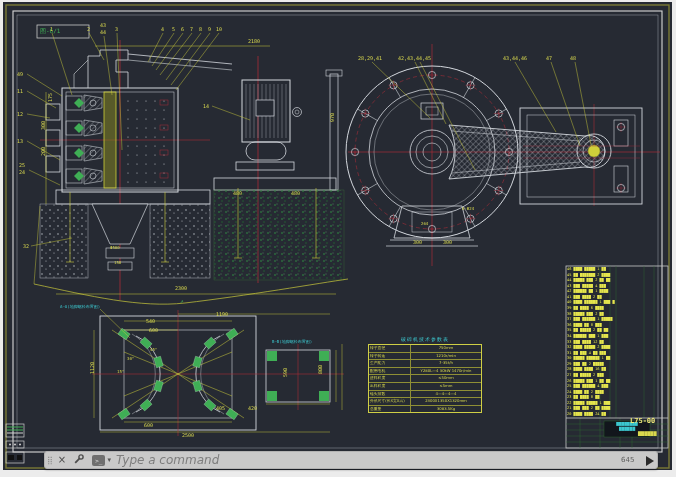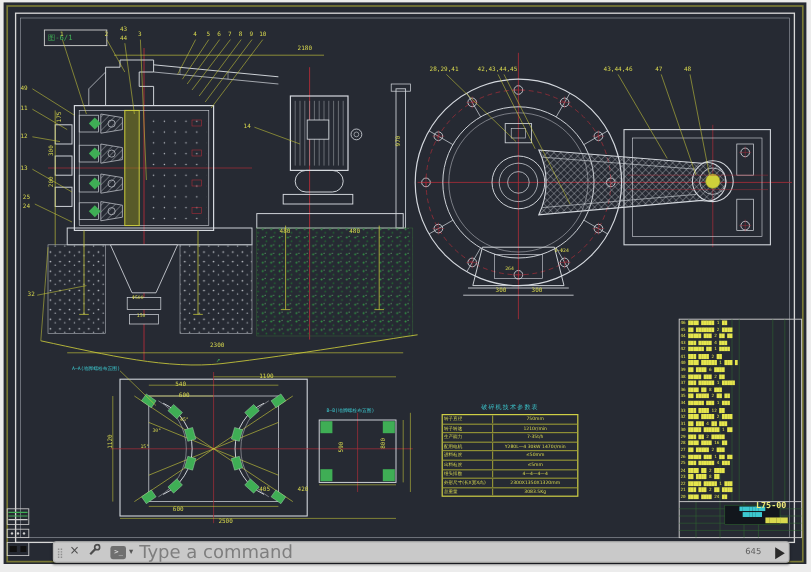--- a/index.html
+++ b/index.html
@@ -33,21 +33,21 @@
   #dwgno2{position:absolute;left:638px;top:431px;font-size:4px;color:#d9d94e}
   
   #cmdbar{position:absolute;left:44px;top:451px;width:614px;height:18px;background:#c9c9c9;
        border-radius:3px;border:1px solid #b2b2b2;box-sizing:border-box;display:flex;
        align-items:center;box-shadow:0 1px 2px rgba(0,0,0,.4)}
   #cmdbar .grip{color:#8e8e8e;font-size:8px;letter-spacing:-2px;padding:0 3px 0 2px}
   #cmdbar .cbtn{color:#4d4d4d;font-size:10px;padding:0 4px;line-height:16px}
   #cmdbar .promptbox{background:#6f6f6f;color:#e8e8e8;font-size:6px;border-radius:2px;
        padding:2px 3px;margin:0 2px 0 4px;font-family:"DejaVu Sans Mono",monospace}
   #cmdbar .caret{color:#555;font-size:7px;padding-right:5px}
-  #cmdbar .cmdtext{color:#7e7e7e;font-size:15px;flex:0 0 auto}
+  #cmdbar .cmdtext{color:#7e7e7e;font-size:12px;font-style:italic;flex:0 0 auto}
   #cmdbar .coords{position:absolute;left:576px;top:4px;color:#5e5e5e;font-size:7px}
   #cmdbar .tri{position:absolute;left:600px;top:5px;width:0;height:0;
        border-left:5px solid transparent;border-right:5px solid transparent;
        border-bottom:8px solid #2a2a2a;transform:rotate(90deg)}
   .greenlbl{position:absolute;left:40px;top:27px;color:#3fae55;font-size:6px;
        font-family:"DejaVu Sans Mono",monospace}
 </style>
 </head>
 <body>
 

